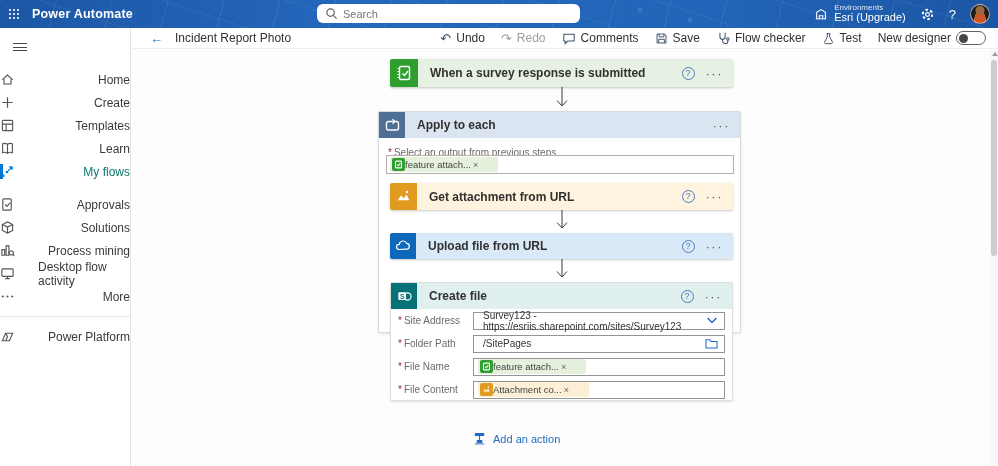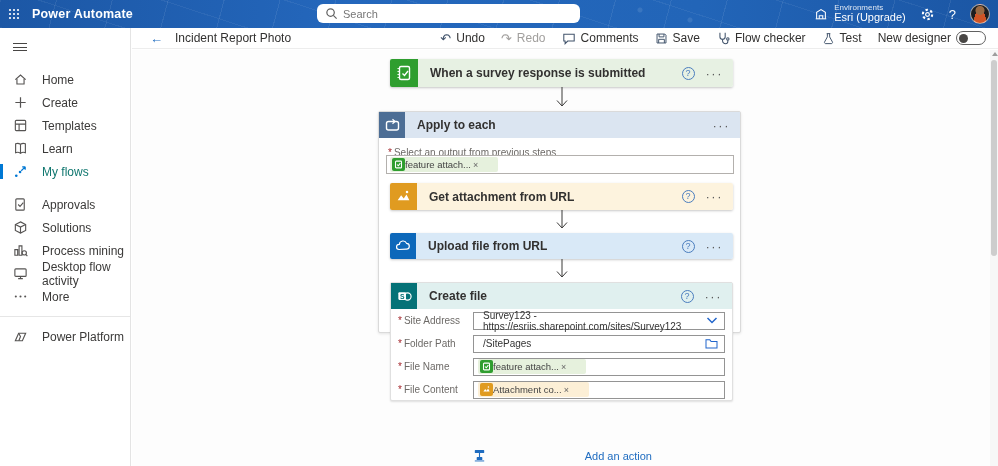--- a/index.html
+++ b/index.html
@@ -36,22 +36,22 @@
       radial-gradient(circle at 50% 30%, #9a6a44 0 4px, transparent 5px),
       radial-gradient(ellipse at 50% 85%, #cf5426 0 45%, transparent 46%),
       #1d1d1f; }
 
   
   .sidebar { position:absolute; top:28px; left:0; width:131px; bottom:0; background:#fff;
     border-right:1px solid #e4e4e4; z-index:20; }
   .hamburger { width:40px; height:26px; margin-top:6px; display:flex; align-items:center; padding-left:13px; cursor:pointer; }
   .hamburger div { width:14px; height:8px; border-top:1.6px solid #484644; border-bottom:1.6px solid #484644; position:relative; }
   .hamburger div::after { content:""; position:absolute; left:0; top:2.6px; width:14px; border-top:1.6px solid #484644; }
-  .nav-item { position:relative; height:23px; display:flex; align-items:center; gap:14px; padding-left:13px;
-    cursor:pointer; color:#3b3a39; font-size:12px; }
+  .nav-item { position:relative; height:23px; display:flex; align-items:center; gap:23px; 
+    cursor:pointer; color:#3b3a39; font-size:12px;justify-content:space-between; }
   .nav-item .nicon { width:15px; height:15px; display:flex; align-items:center; justify-content:center; color:#565453; flex:0 0 15px; }
   .nav-item.active { color:#0f766e; }
   .nav-item.active .nicon { color:#0078d4; }
   .nav-item.active::before { content:""; position:absolute; left:0; top:4px; bottom:4px; width:2.5px; background:#0078d4; }
   .nav-gap { height:10px; }
   .nav-divider { border-top:1px solid #e6e6e6; margin:8px 0 8px 0; }
   .nav-home-group { margin-top:8px; }
 
   
   .main { position:absolute; top:28px; left:132px; right:0; bottom:0; background:#fff; }
@@ -129,22 +129,22 @@
   .finput .fval { padding-left:5px; }
   .fchev { margin-left:auto; display:flex; align-items:center; padding-right:2px; cursor:pointer; }
   .ffolder { margin-left:auto; display:flex; align-items:center; padding-right:2px; cursor:pointer; }
 
   
   .trigger { left:258px; top:9px; width:343px; height:28px; }
   .trigger .step-icon { width:28px; background:#2f9e2f; }
   .trigger .step-head { background:#e7f1e3; }
 
   
-  .add-action { position:absolute; left:340px; top:398px; width:180px; display:flex; align-items:center;
-    justify-content:space-between; gap:6px; cursor:pointer; }
+  .add-action { position:absolute; left:340px; top:381px; width:180px; display:flex; align-items:center;
+    justify-content:flex-start; gap:6px; cursor:pointer; }
   .add-action-label { color:#1f6cc0; font-size:11px; }
 </style>
 </head>
 <body>
 
 <div class="topbar">
   <div class="topbar-inner">
     <div class="waffle">
       <svg width="12" height="12" viewBox="0 0 12 12" fill="#fff">
         <circle cx="2" cy="2" r="1.1"></circle>

